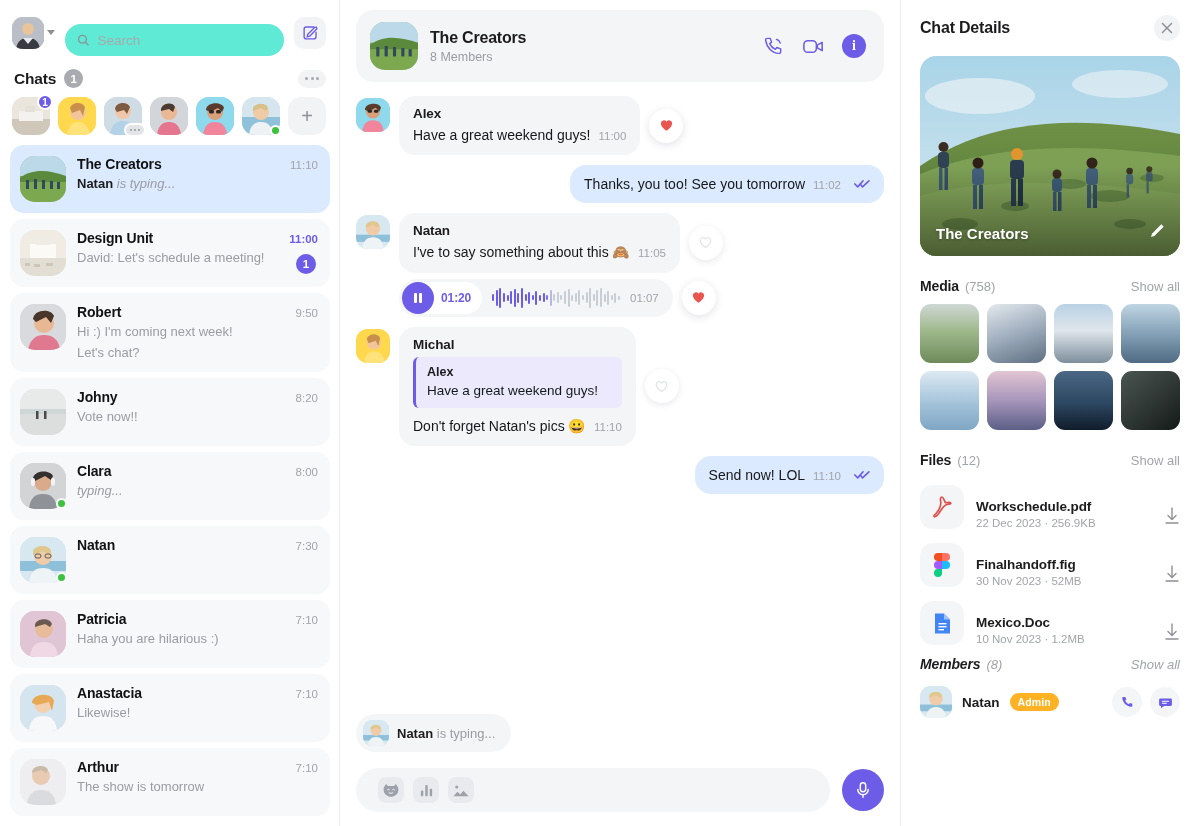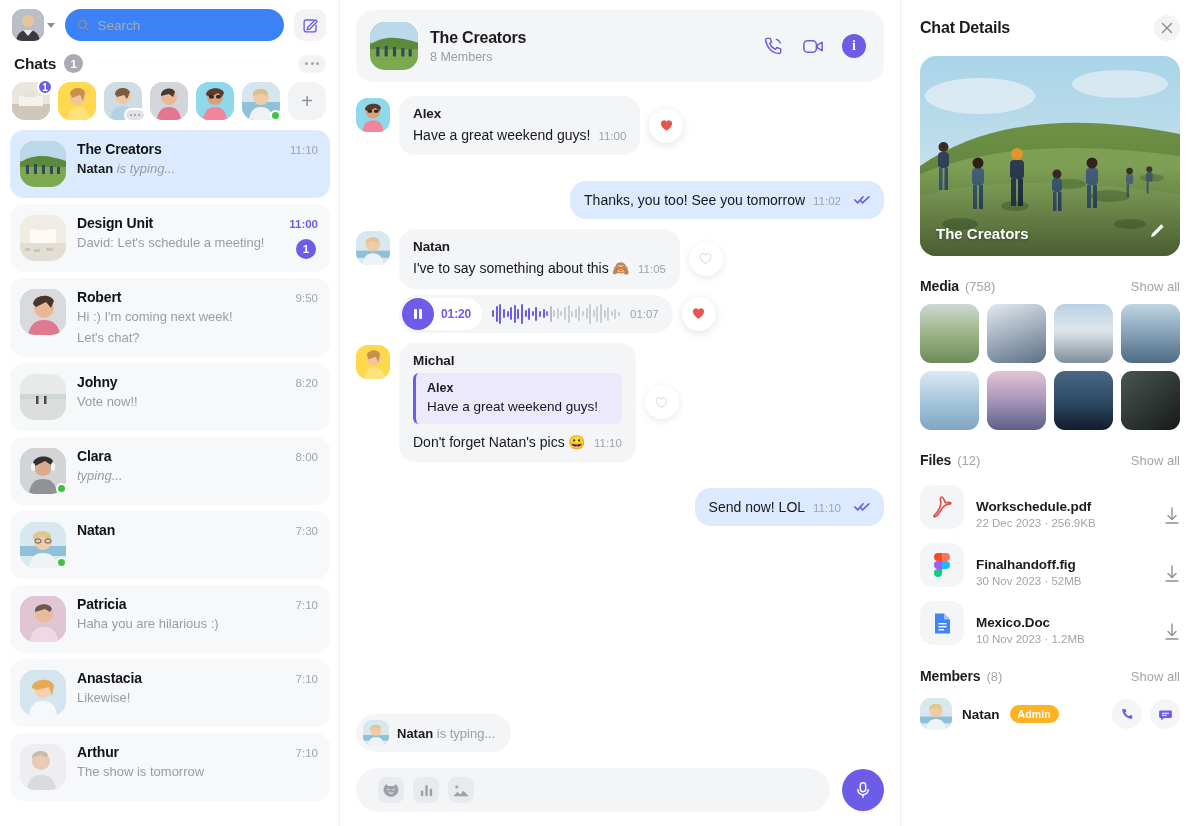--- a/index.html
+++ b/index.html
@@ -16,22 +16,22 @@
   
   .sidebar { width: 340px; height: 826px; background: #ffffff; position: relative;
              display: flex; flex-direction: column; flex: 0 0 340px; }
   .sb-top { padding: 9px 14px 0 12px; display: flex; align-items: center; gap: 10px; }
   .profile-wrap { display: flex; align-items: center; gap: 3px; }
   .avatar { border-radius: 12px; background: #e7e9ee; overflow: hidden; position: relative;
             flex: none; display: block; }
   .av32 { width: 32px; height: 32px; border-radius: 11px; }
   .caret { width: 0; height: 0; border-left: 4.5px solid transparent; border-right: 4.5px solid transparent;
            border-top: 5.5px solid #8e8e93; }
-  .search-box { flex: 1; height: 32px; background: #3b82f6; border-radius: 16px;
-                display: flex; align-items: center; padding: 0 12px; gap: 8px; }
+  .search-box { flex: 1; height: 32px; background: #5eead4; border-radius: 16px;
+                display: flex; align-items: center; padding: 0 12px; gap: 8px; margin-top: 15px; }
   .search-box input { border: none; background: transparent; outline: none; font-size: 13.5px;
                       font-family: inherit; color: #1c1c1e; width: 100%; }
   .search-box input::placeholder { color: #a8a9ad; }
   .compose-btn { width: 32px; height: 32px; border-radius: 10px; background: #f2f3f5;
                  display: flex; align-items: center; justify-content: center; flex: none; }
 
   .chats-row { display: flex; align-items: center; padding: 13px 14px 0 14px; gap: 8px; }
   .chats-title { font-size: 15.5px; font-weight: bold; letter-spacing: -0.2px; }
   .count-pill { min-width: 19px; height: 19px; border-radius: 10px; background: #a9abb1; color: #fff;
                 font-size: 11.5px; font-weight: bold; display: flex; align-items: center;
@@ -89,21 +89,21 @@
   .info-btn { width: 24px; height: 24px; border-radius: 50%; background: #6c5ce8; color: #fff;
               display: flex; align-items: center; justify-content: center; font-size: 14px;
               font-weight: bold; font-family: "Liberation Serif", serif; }
 
   .messages { flex: 1; overflow: hidden; padding: 14px 0 0 0; }
   .msg-row { display: flex; align-items: flex-start; gap: 9px; margin-bottom: 10px; }
   .msg-row.out { justify-content: flex-end; }
   .msg-row .avatar { width: 34px; height: 34px; border-radius: 12px; margin-top: 2px; }
   .av-spacer { width: 34px; flex: none; }
   .bubble { background: #f4f5f7; border-radius: 16px; padding: 10px 14px 11px 14px; max-width: 330px; }
-  .bubble.out { background: #dbeafe; border-radius: 16px; padding: 10px 14px; margin-top: 16px; }
+  .bubble.out { background: #dbeafe; border-radius: 16px; padding: 10px 14px; }
   .msg-sender { font-size: 13.5px; font-weight: bold; margin-bottom: 5px; letter-spacing: -0.1px; }
   .msg-text { font-size: 14px; color: #17181b; line-height: 1.3; display: flex; align-items: baseline;
               gap: 8px; flex-wrap: wrap; }
   .msg-time { font-size: 11.5px; color: #a2a4aa; flex: none; }
   .ticks { display: inline-flex; align-items: center; margin-left: 5px; }
   .reaction { width: 34px; height: 34px; border-radius: 50%; background: #fff; display: flex;
               align-items: center; justify-content: center; box-shadow: 0 2px 8px rgba(30,30,60,.13);
               align-self: center; flex: none; }
   .reaction.empty { box-shadow: 0 2px 7px rgba(30,30,60,.10); }
 
@@ -938,21 +938,21 @@
       </div>
       <span class="dl">
         <svg width="16" height="18" viewBox="0 0 16 18">
           <line x1="8" y1="1" x2="8" y2="12" stroke="#8e9096" stroke-width="1.4" stroke-linecap="round"></line>
           <path d="M4 8.5L8 12.5l4-4" fill="none" stroke="#8e9096" stroke-width="1.4" stroke-linecap="round" stroke-linejoin="round"></path>
           <line x1="2" y1="16" x2="14" y2="16" stroke="#8e9096" stroke-width="1.4" stroke-linecap="round"></line>
         </svg>
       </span>
     </div>
 
-    <div class="sec-head" style="margin-top:16px;">
+    <div class="sec-head" style="margin-top:4px;font-style:italic;">
       <span class="sec-title">Members</span>
       <span class="sec-count">(8)</span>
       <span class="show-all">Show all</span>
     </div>
 
     <div class="member-row">
       <div class="avatar" style="background:#cfe3ee;">
         <svg width="32" height="32" viewBox="0 0 38 38">
           <rect width="38" height="38" fill="#d7e8f1"></rect>
             <rect y="22" width="38" height="8" fill="#8fc0da"></rect>

